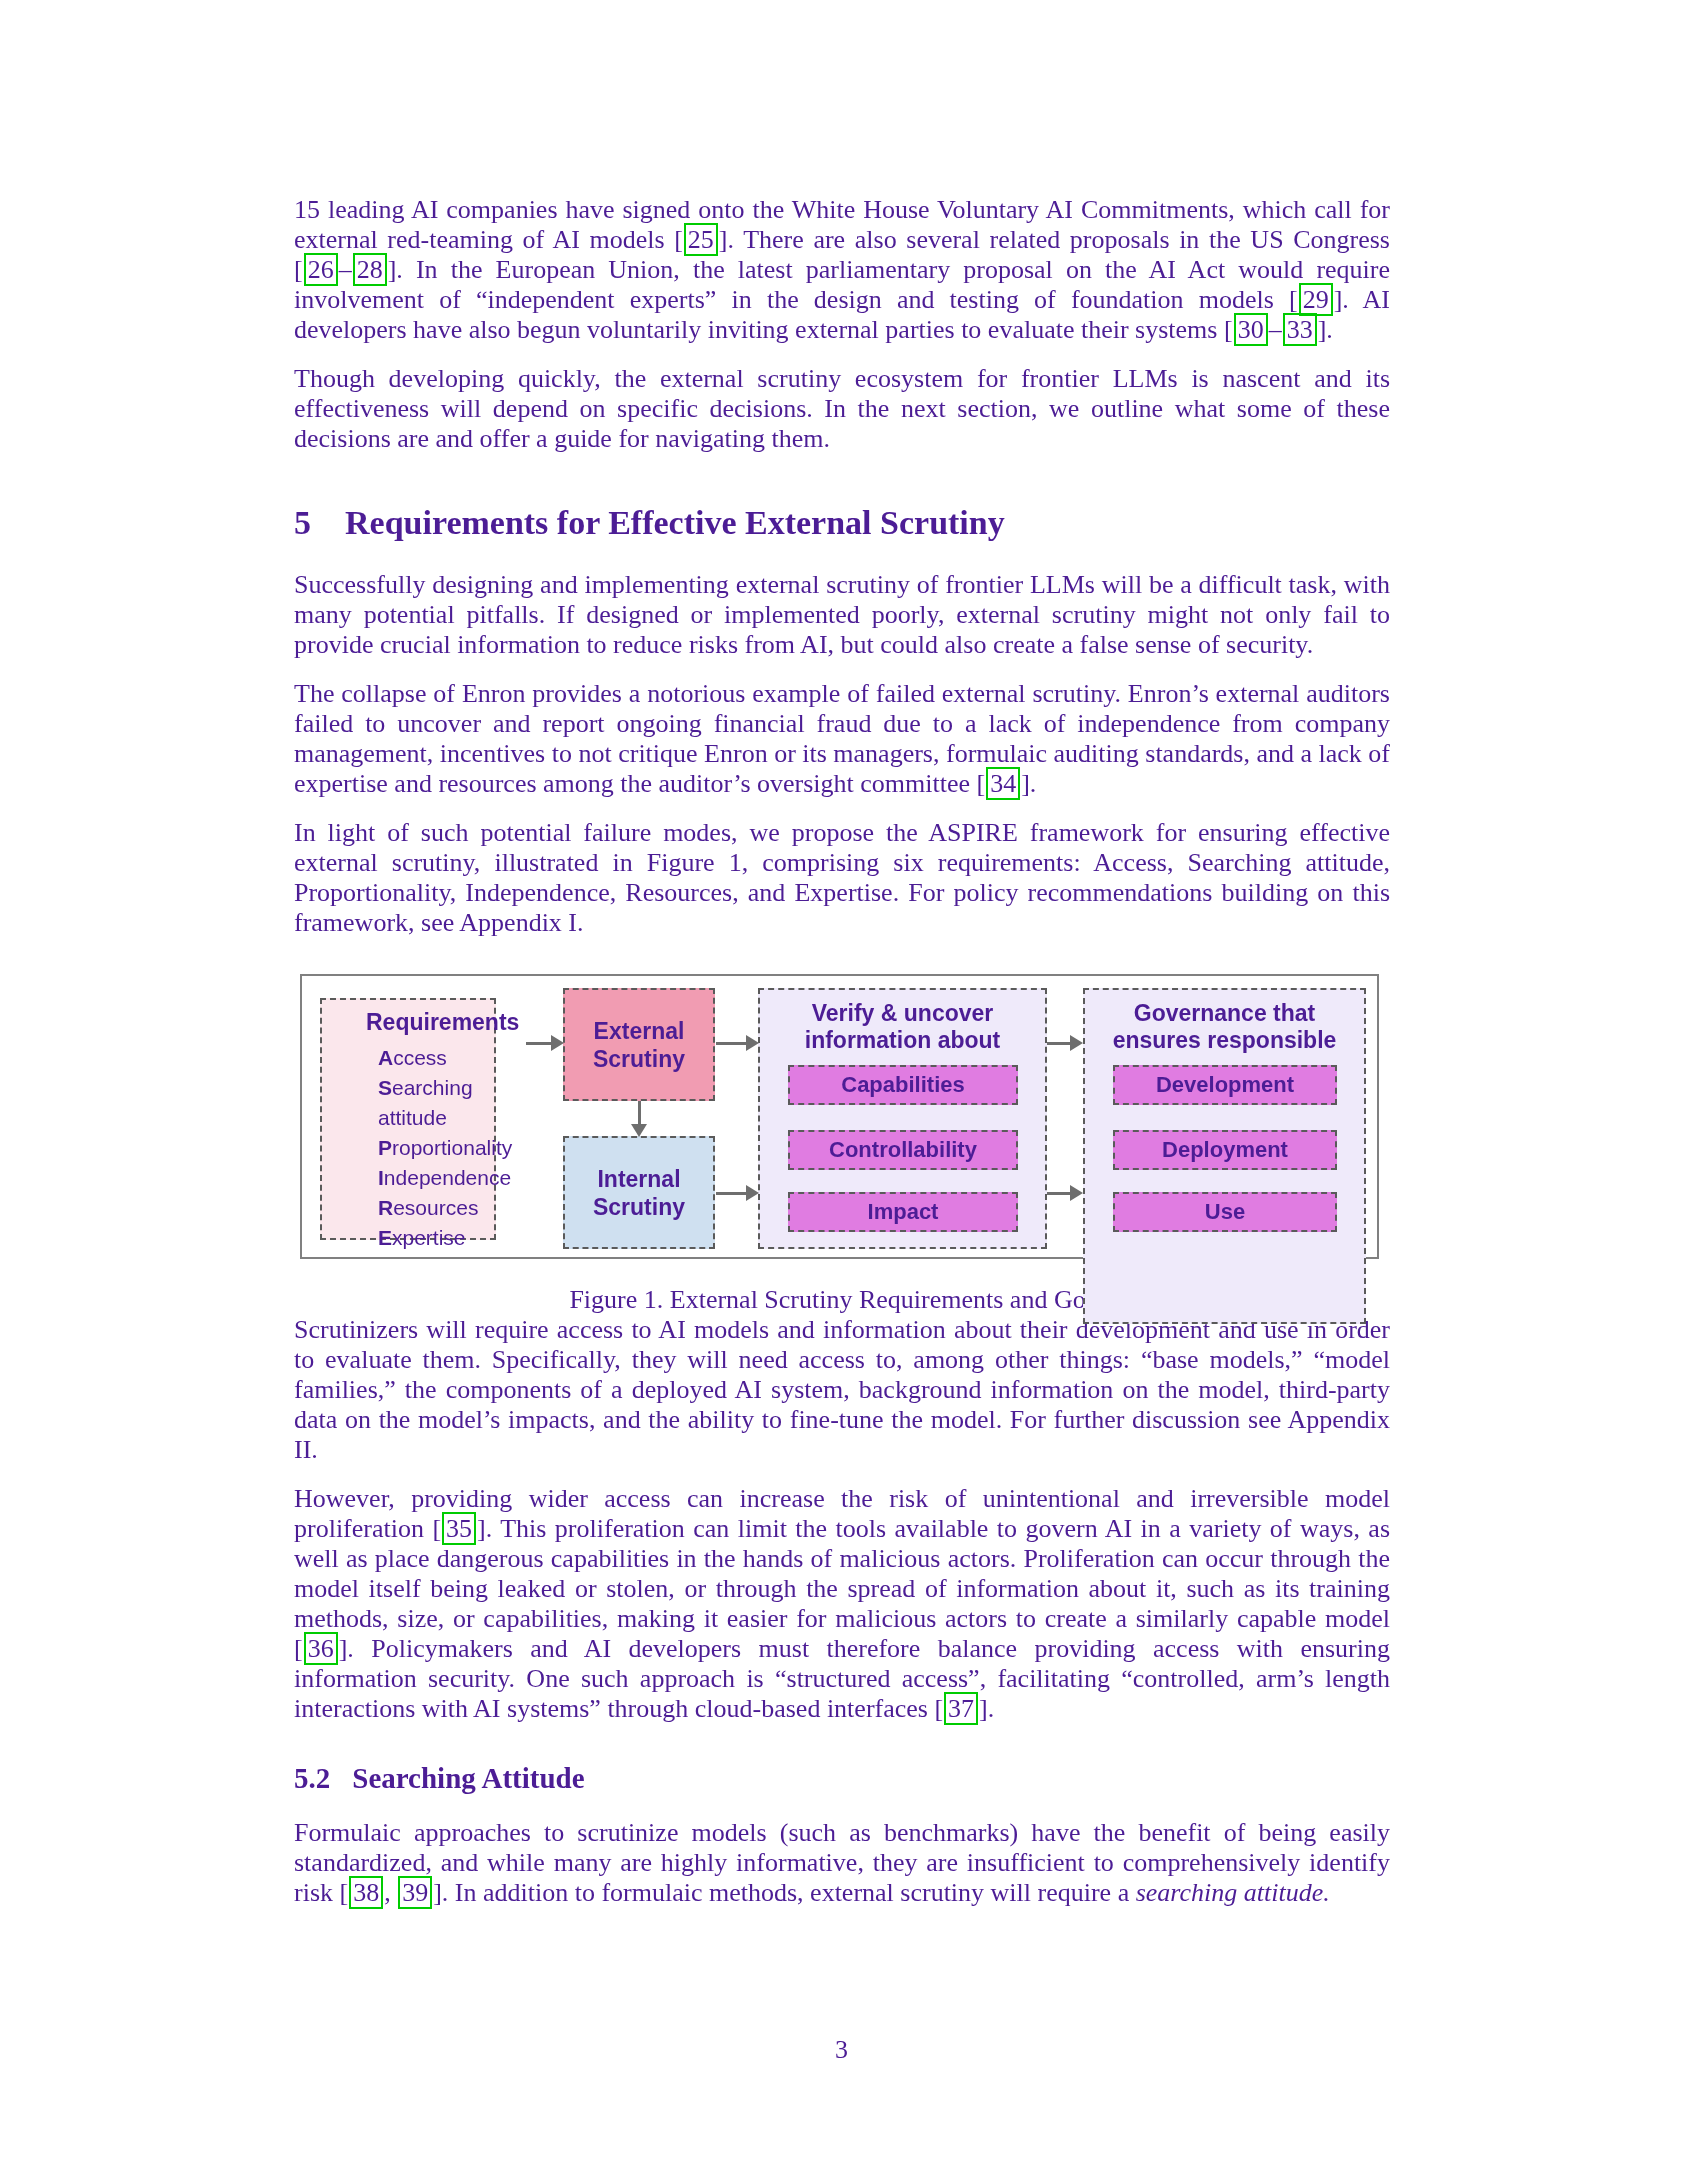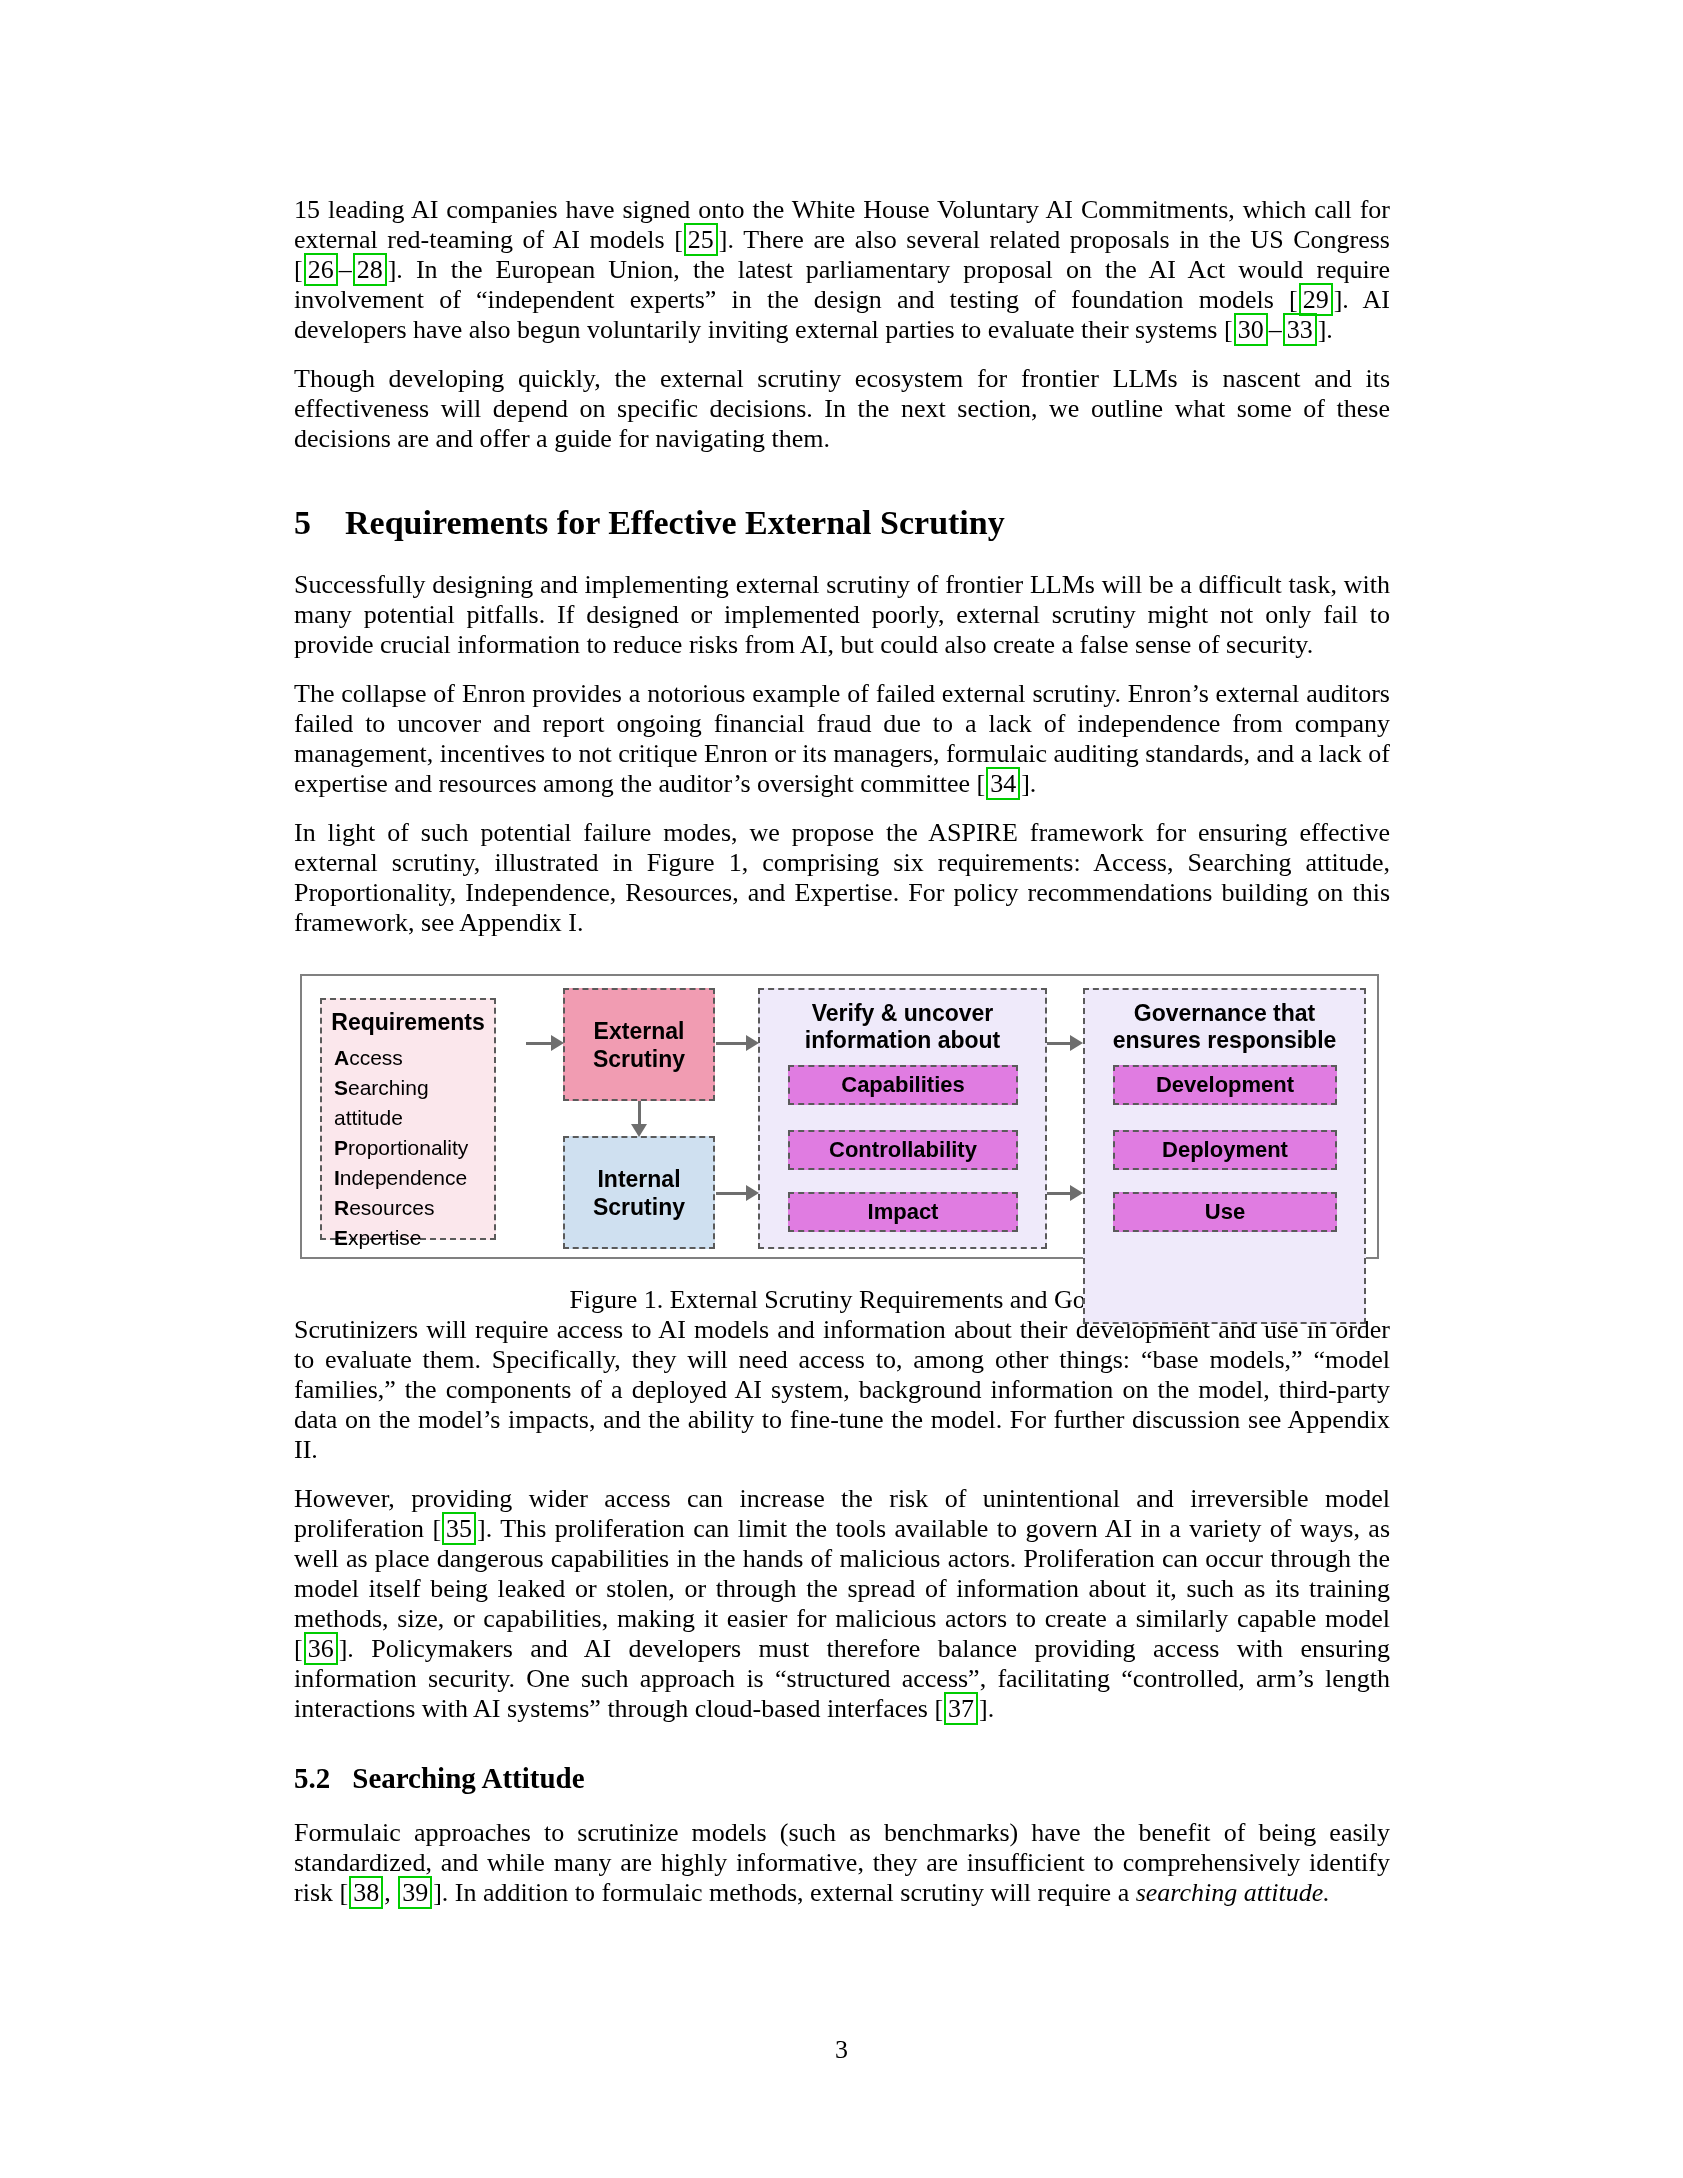--- a/index.html
+++ b/index.html
@@ -1,18 +1,18 @@
 <!DOCTYPE html>
 <html style="--green: #00cc00; --reqbg: #fbe7ec; --extbg: #f19cb2; --intbg: #cfe0f0; --lavbg: #efeafa; --chipbg: #e07ce1; --dash: #5a5a5a; --outer: #808080; --arrow: #6e6e6e;"><head>
 <meta charset="utf-8">
 <style>
   html,body { margin:0; padding:0; background:#ffffff; }
   .page {
     position:relative; width:1683px; height:2178px; background:#ffffff;
-    font-family:"Liberation Serif", serif; color:#000000;
+    font-family:"Liberation Serif", serif; color:#4c1d95;
     overflow:hidden;
   }
   .content { position:absolute; left:294px; top:195px; width:1096px; }
   p.body {
     font-size:26px; line-height:30px; text-align:justify;
     margin:0 0 19px 0;
   }
   h2.sec {
     font-size:34px; font-weight:bold; margin:50px 0 28px 0; line-height:38px;
   }
@@ -30,21 +30,21 @@
   
   .figure-wrap {
     position:relative; width:1079px; height:285px; margin:36px 0 0 6px;
     border:2px solid var(--outer,#808080); background:#fff; box-sizing:border-box;
     font-family:"Liberation Sans", sans-serif;
   }
   .panel, .chip {
     position:absolute; box-sizing:border-box;
     border:2px dashed var(--dash,#5a5a5a);
   }
-  .req-panel { left:18px; top:22px; width:176px; height:242px; background:var(--reqbg,#fbe7ec); }
+  .req-panel { left:18px; top:22px; width:176px; height:242px; background:var(--reqbg,#fbe7ec);padding-left:44px; }
   .req-title { font-weight:bold; font-size:23px; text-align:center; margin-top:9px; }
   .req-items { font-size:21px; line-height:30px; padding:7px 0 0 12px; }
   .scru {
     display:flex; align-items:center; justify-content:center; text-align:center;
     font-weight:bold; font-size:23px; line-height:28px; padding:0 22px;
   }
   .ext-box { left:261px; top:12px; width:152px; height:113px; background:var(--extbg,#f19cb2); }
   .int-box { left:261px; top:160px; width:152px; height:113px; background:var(--intbg,#cfe0f0); }
   .goal-panel { background:var(--lavbg,#efeafa); }
   .verify-panel { left:456px; top:12px; width:289px; height:261px; }

